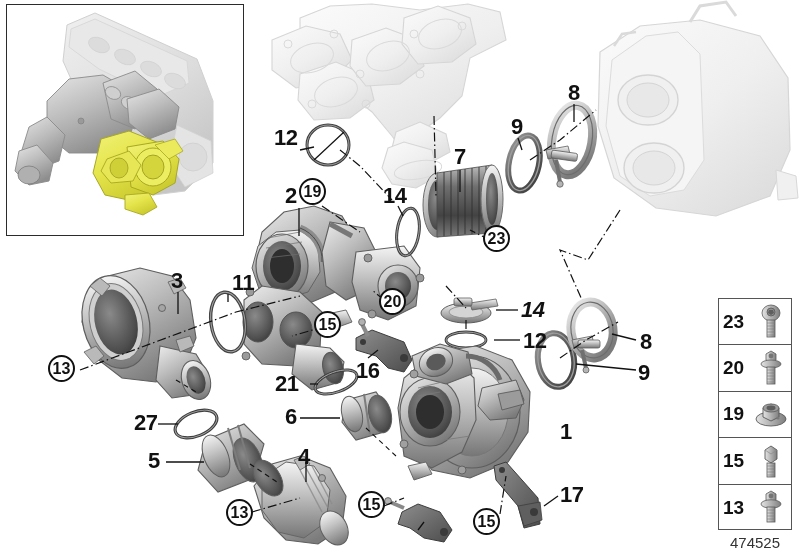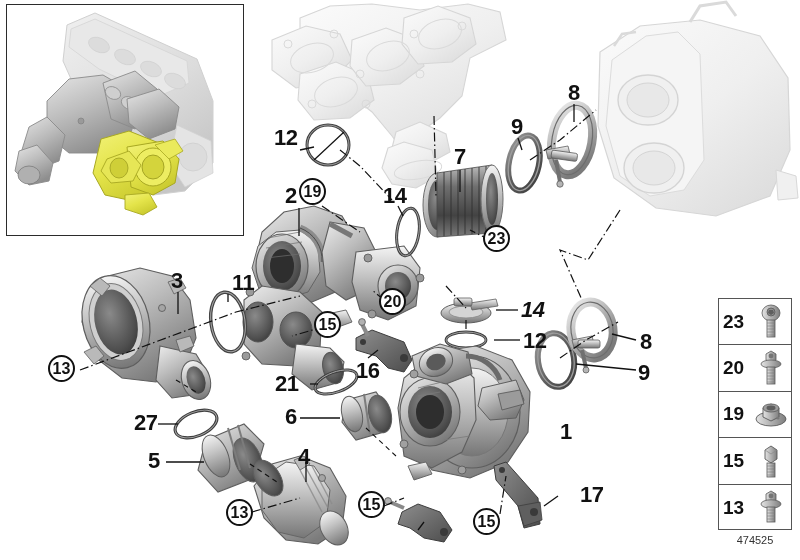--- a/index.html
+++ b/index.html
@@ -20,21 +20,21 @@
          border:1.6px solid #2b2b2b;background:#fff;box-sizing:border-box;}
   #legend{position:absolute;left:718px;top:298px;width:74px;height:232px;
           border:1.4px solid #555;box-sizing:border-box;background:#fff;}
   .legrow{position:relative;height:46.4px;border-bottom:1.4px solid #555;
           box-sizing:border-box;display:flex;align-items:center;}
   .legrow:last-child{border-bottom:none;}
   .legnum{font-size:19px;font-weight:bold;color:#111;margin-left:4px;width:28px;
           font-family:"Liberation Sans", sans-serif;}
   .legicon{flex:1;display:flex;align-items:center;justify-content:center;}
   #docnum{position:absolute;left:718px;top:534px;width:74px;text-align:center;
-          font-size:11px;color:#333;font-family:"Liberation Sans", sans-serif;}
+          font-size:15px;color:#333;font-family:"Liberation Sans", sans-serif;}
 </style>
 </head>
 <body>
 
 <div id="stage">
 
   <svg width="800" height="560" viewBox="0 0 800 560">
     <defs>
       <linearGradient id="gMetal" x1="0" y1="0" x2="1" y2="1">
         <stop offset="0%" stop-color="#f2f2f2"></stop>
@@ -459,21 +459,21 @@
   <div class="lbl lbl-num" style="left:285px;top:406px;">6</div>
   <div class="lbl lbl-num" style="left:454px;top:146px;">7</div>
   <div class="lbl lbl-num" style="left:568px;top:82px;">8</div>
   <div class="lbl lbl-num" style="left:511px;top:116px;">9</div>
   <div class="lbl lbl-num" style="left:383px;top:185px;">14</div>
   <div class="lbl lbl-num" style="left:232px;top:272px;">11</div>
   <div class="lbl lbl-num" style="left:274px;top:127px;">12</div>
   <div class="lbl lbl-num" style="left:523px;top:330px;">12</div>
   <div class="lbl lbl-num" style="left:521px;top:299px;font-style:italic;">14</div>
   <div class="lbl lbl-num" style="left:356px;top:360px;">16</div>
-  <div class="lbl lbl-num" style="left:560px;top:484px;margin-left:20px;">17</div>
+  <div class="lbl lbl-num" style="left:560px;top:484px;">17</div>
   <div class="lbl lbl-num" style="left:405px;top:529px;margin-top:36px;">18</div>
   <div class="lbl lbl-num" style="left:275px;top:373px;text-align:right;">21</div>
   <div class="lbl lbl-num" style="left:134px;top:412px;">27</div>
   <div class="lbl lbl-num" style="left:640px;top:331px;">8</div>
   <div class="lbl lbl-num" style="left:638px;top:362px;">9</div>
 
   <div class="circ" style="left:48px;top:355px;">13</div>
   <div class="circ" style="left:226px;top:499px;">13</div>
   <div class="circ" style="left:314px;top:311px;">15</div>
   <div class="circ" style="left:358px;top:491px;">15</div>

